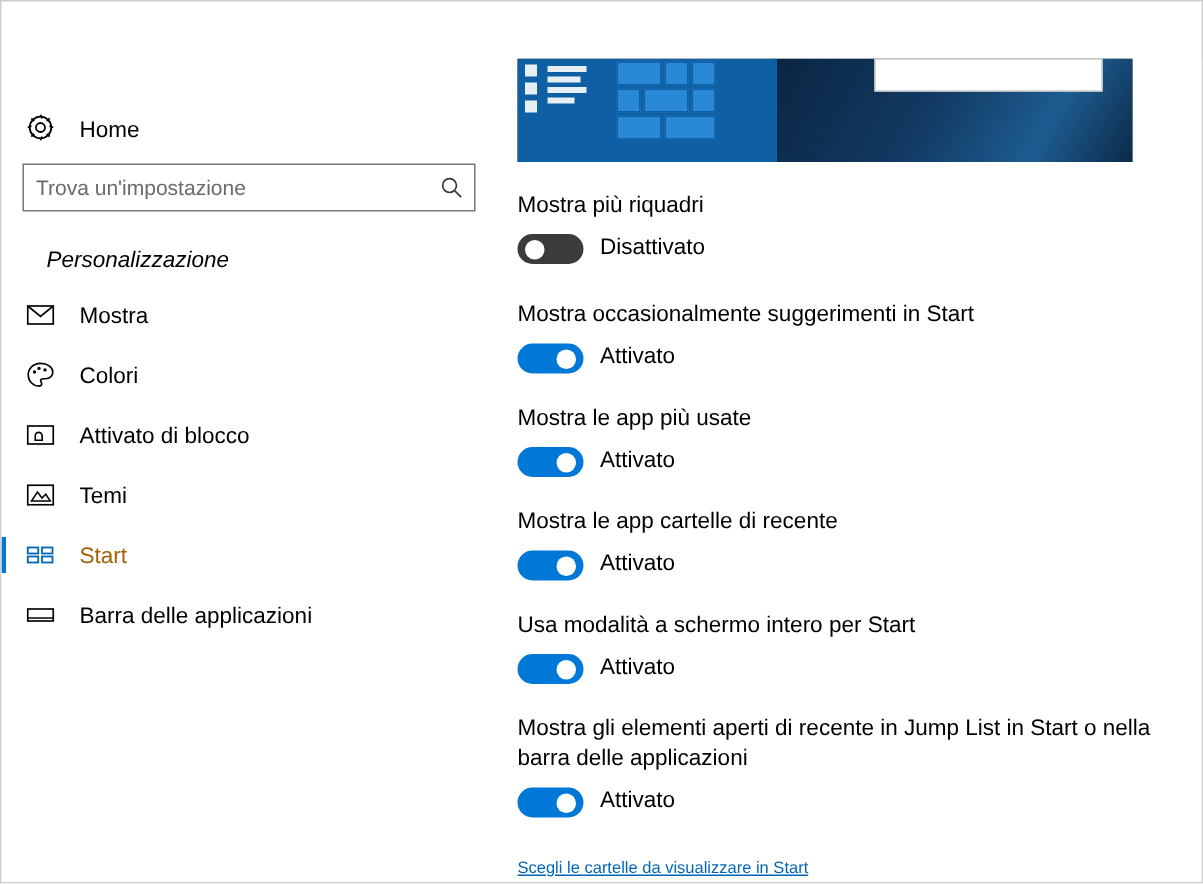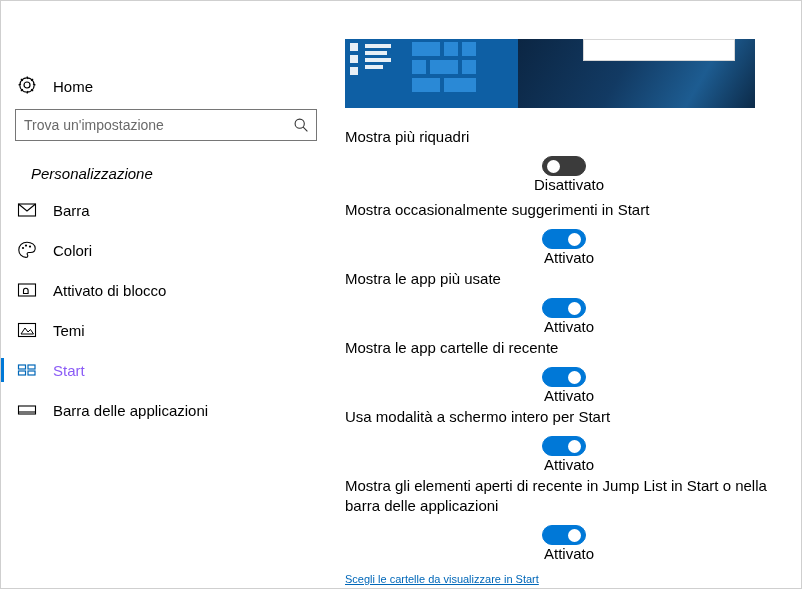--- a/index.html
+++ b/index.html
@@ -138,21 +138,21 @@
     width: 24px;
     display: flex;
     align-items: center;
     justify-content: center;
   }
   .nav-item .nav-label {
     margin-left: 14px;
     font-size: 15px;
     color: #000;
   }
-  .nav-item.selected .nav-label { color: #8b5cf6; }
+  .nav-item.selected .nav-label { color: #a16207; }
   .nav-item.selected::before {
     content: "";
     position: absolute;
     left: 0;
     top: 8px;
     bottom: 8px;
     width: 3px;
     background: #0078d7;
   }
 
@@ -226,23 +226,21 @@
     margin-right: 20px;
   }
   .setting-label {
     font-size: 15px;
     color: #000;
     line-height: 20px;
     margin-bottom: 9px;
   }
   .toggle-row {
     display: flex;
-    align-items: center;
     height: 22px;
-    flex-direction: column;
   }
   .toggle {
     width: 44px;
     height: 20px;
     border-radius: 10px;
     position: relative;
     box-sizing: border-box;
     cursor: default;
     flex: 0 0 auto;
   }
@@ -305,21 +303,21 @@
 
     <div class="section-title">Personalizzazione</div>
 
     <div class="nav-item">
       <span class="nav-icon">
         <svg width="20" height="20" viewBox="0 0 20 20">
           <rect x="1.5" y="4" width="17" height="12" fill="none" stroke="#000" stroke-width="1.1"></rect>
           <path d="M1.5 4 L10 11 L18.5 4" fill="none" stroke="#000" stroke-width="1.1"></path>
         </svg>
       </span>
-      <span class="nav-label">Barra</span>
+      <span class="nav-label">Mostra</span>
     </div>
 
     <div class="nav-item">
       <span class="nav-icon">
         <svg width="20" height="20" viewBox="0 0 20 20">
           <path d="M10 2.2 C5.3 2.2 1.8 5.6 1.8 10 C1.8 14 5 17.4 9 17.4 C10.2 17.4 10.8 16.7 10.8 15.9 C10.8 15 10.1 14.6 10.1 13.8 C10.1 13 10.8 12.5 11.7 12.5 L13.4 12.5 C16.2 12.5 18.2 10.7 18.2 8.2 C18.2 4.8 14.6 2.2 10 2.2 Z" fill="none" stroke="#000" stroke-width="1.1"></path>
           <circle cx="6" cy="8" r="1.1" fill="#000"></circle>
           <circle cx="9" cy="5.6" r="1.1" fill="#000"></circle>
           <circle cx="13" cy="6.6" r="1.1" fill="#000"></circle>
         </svg>

